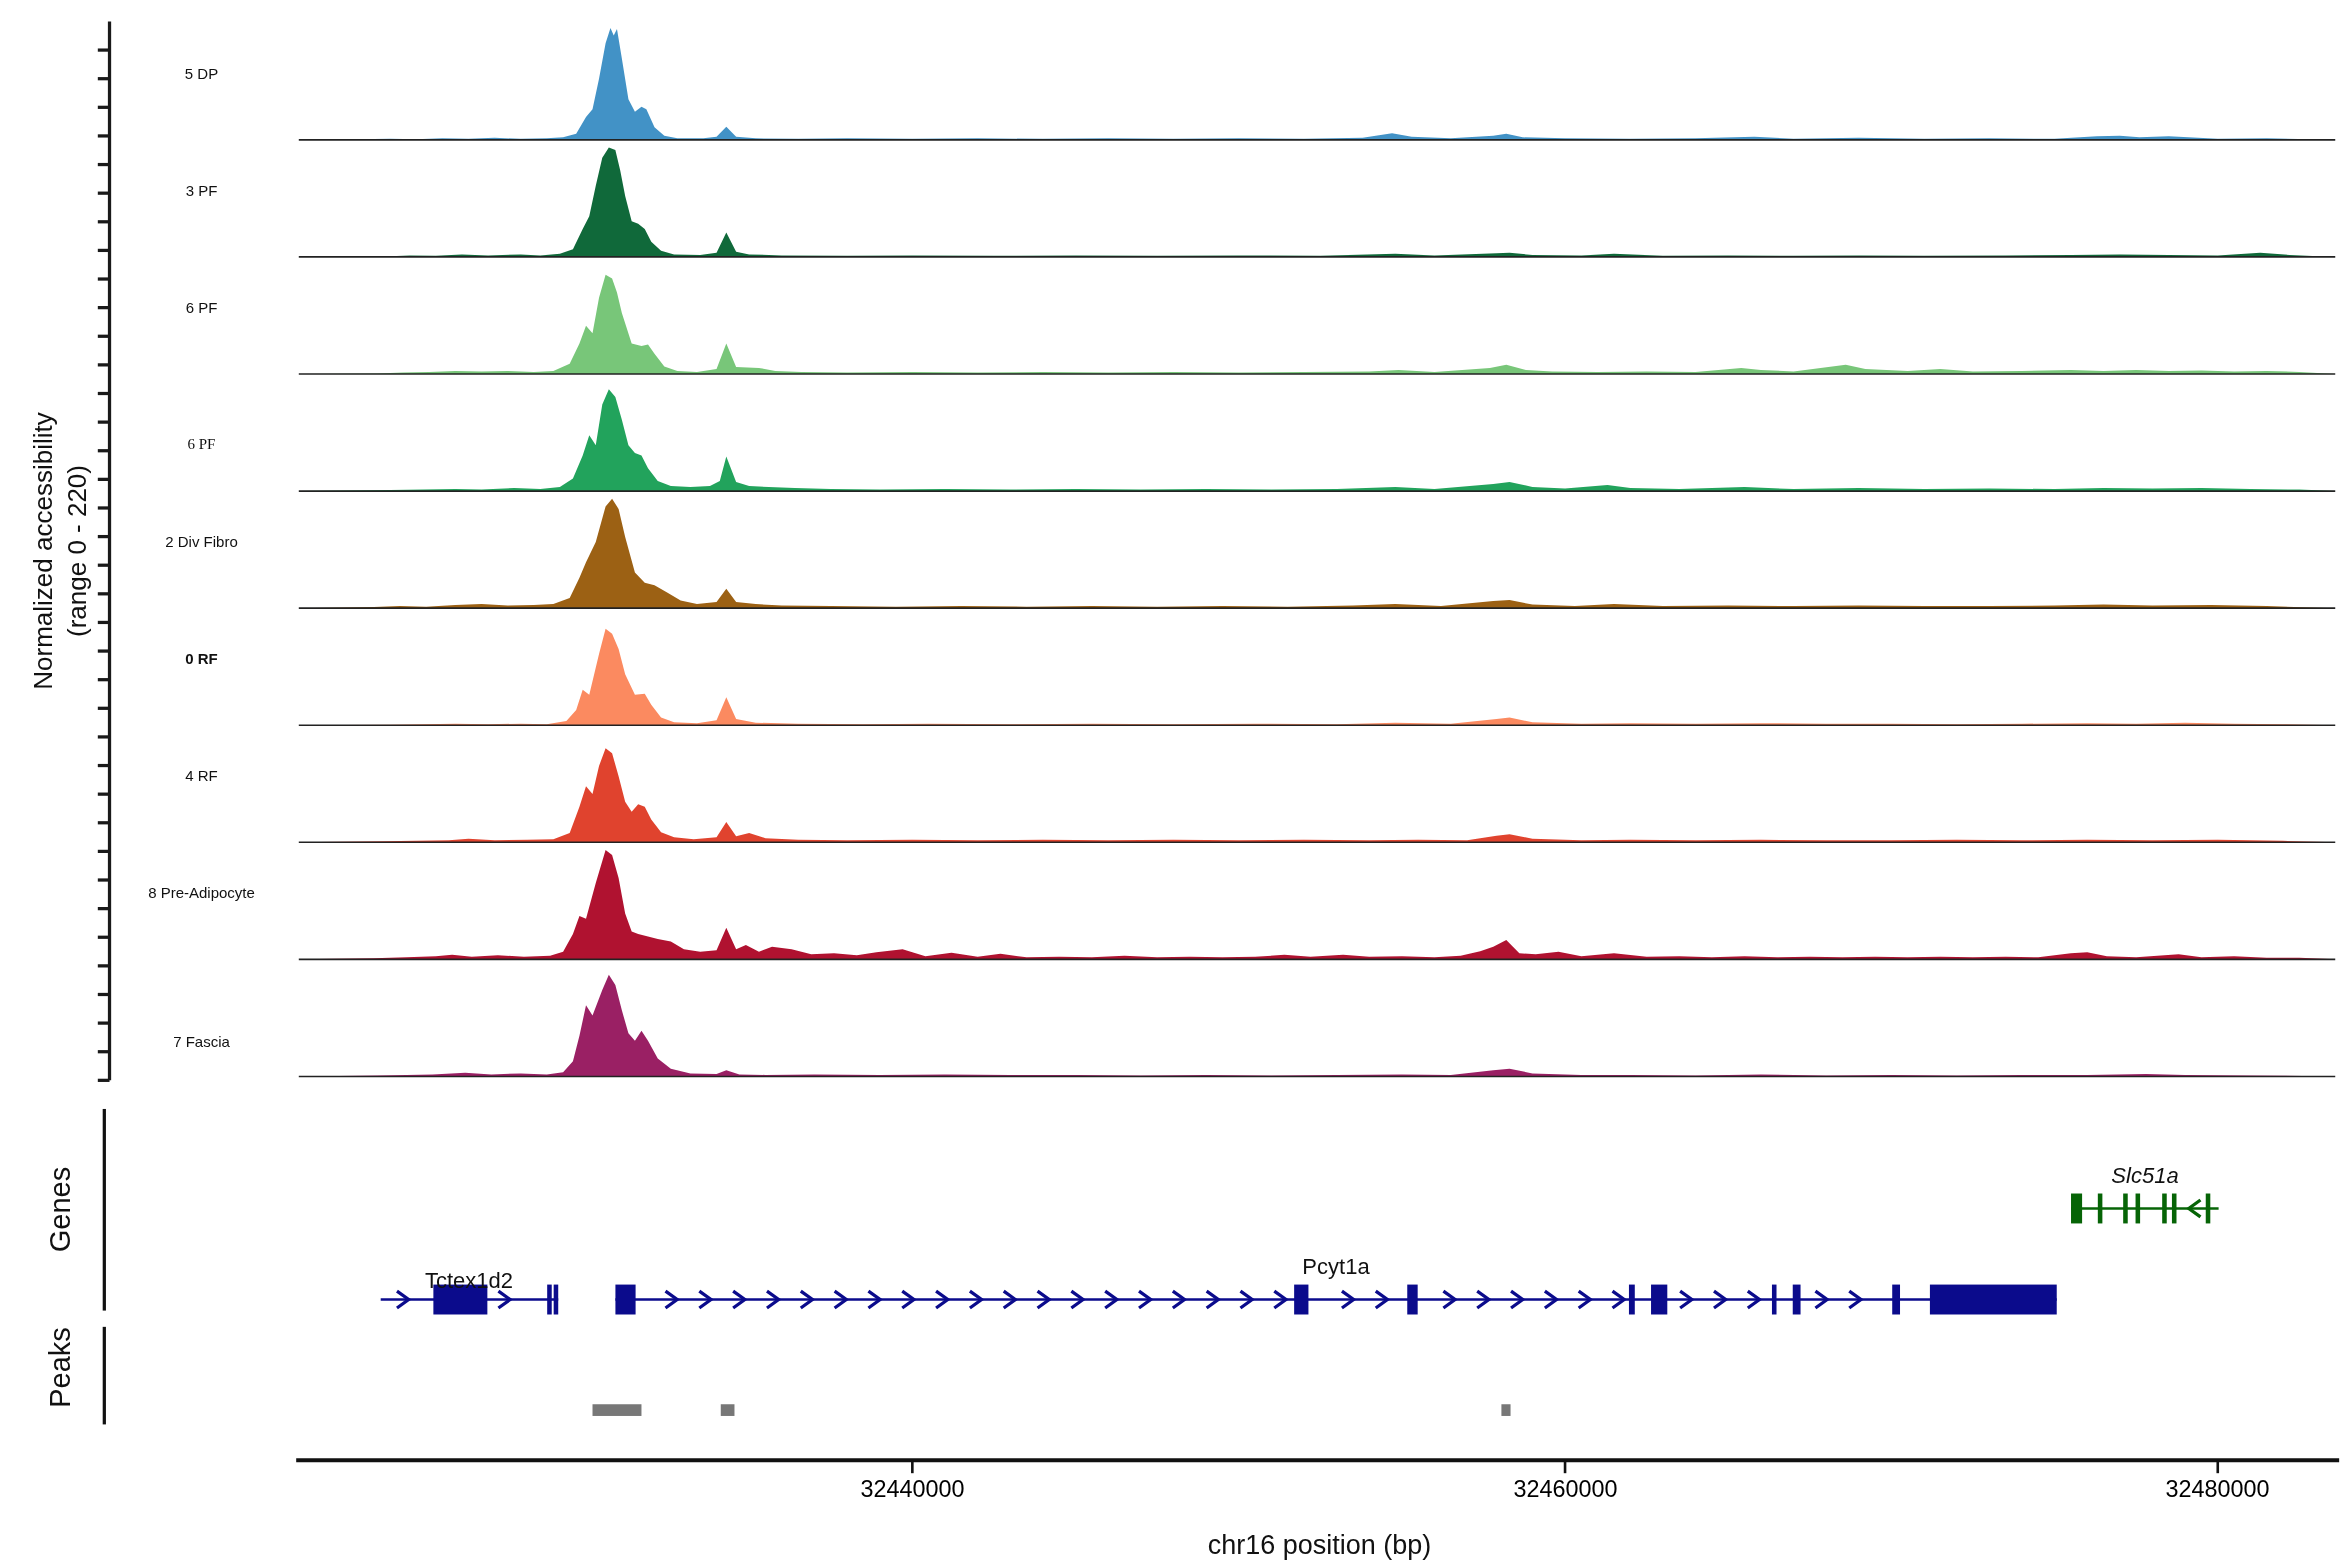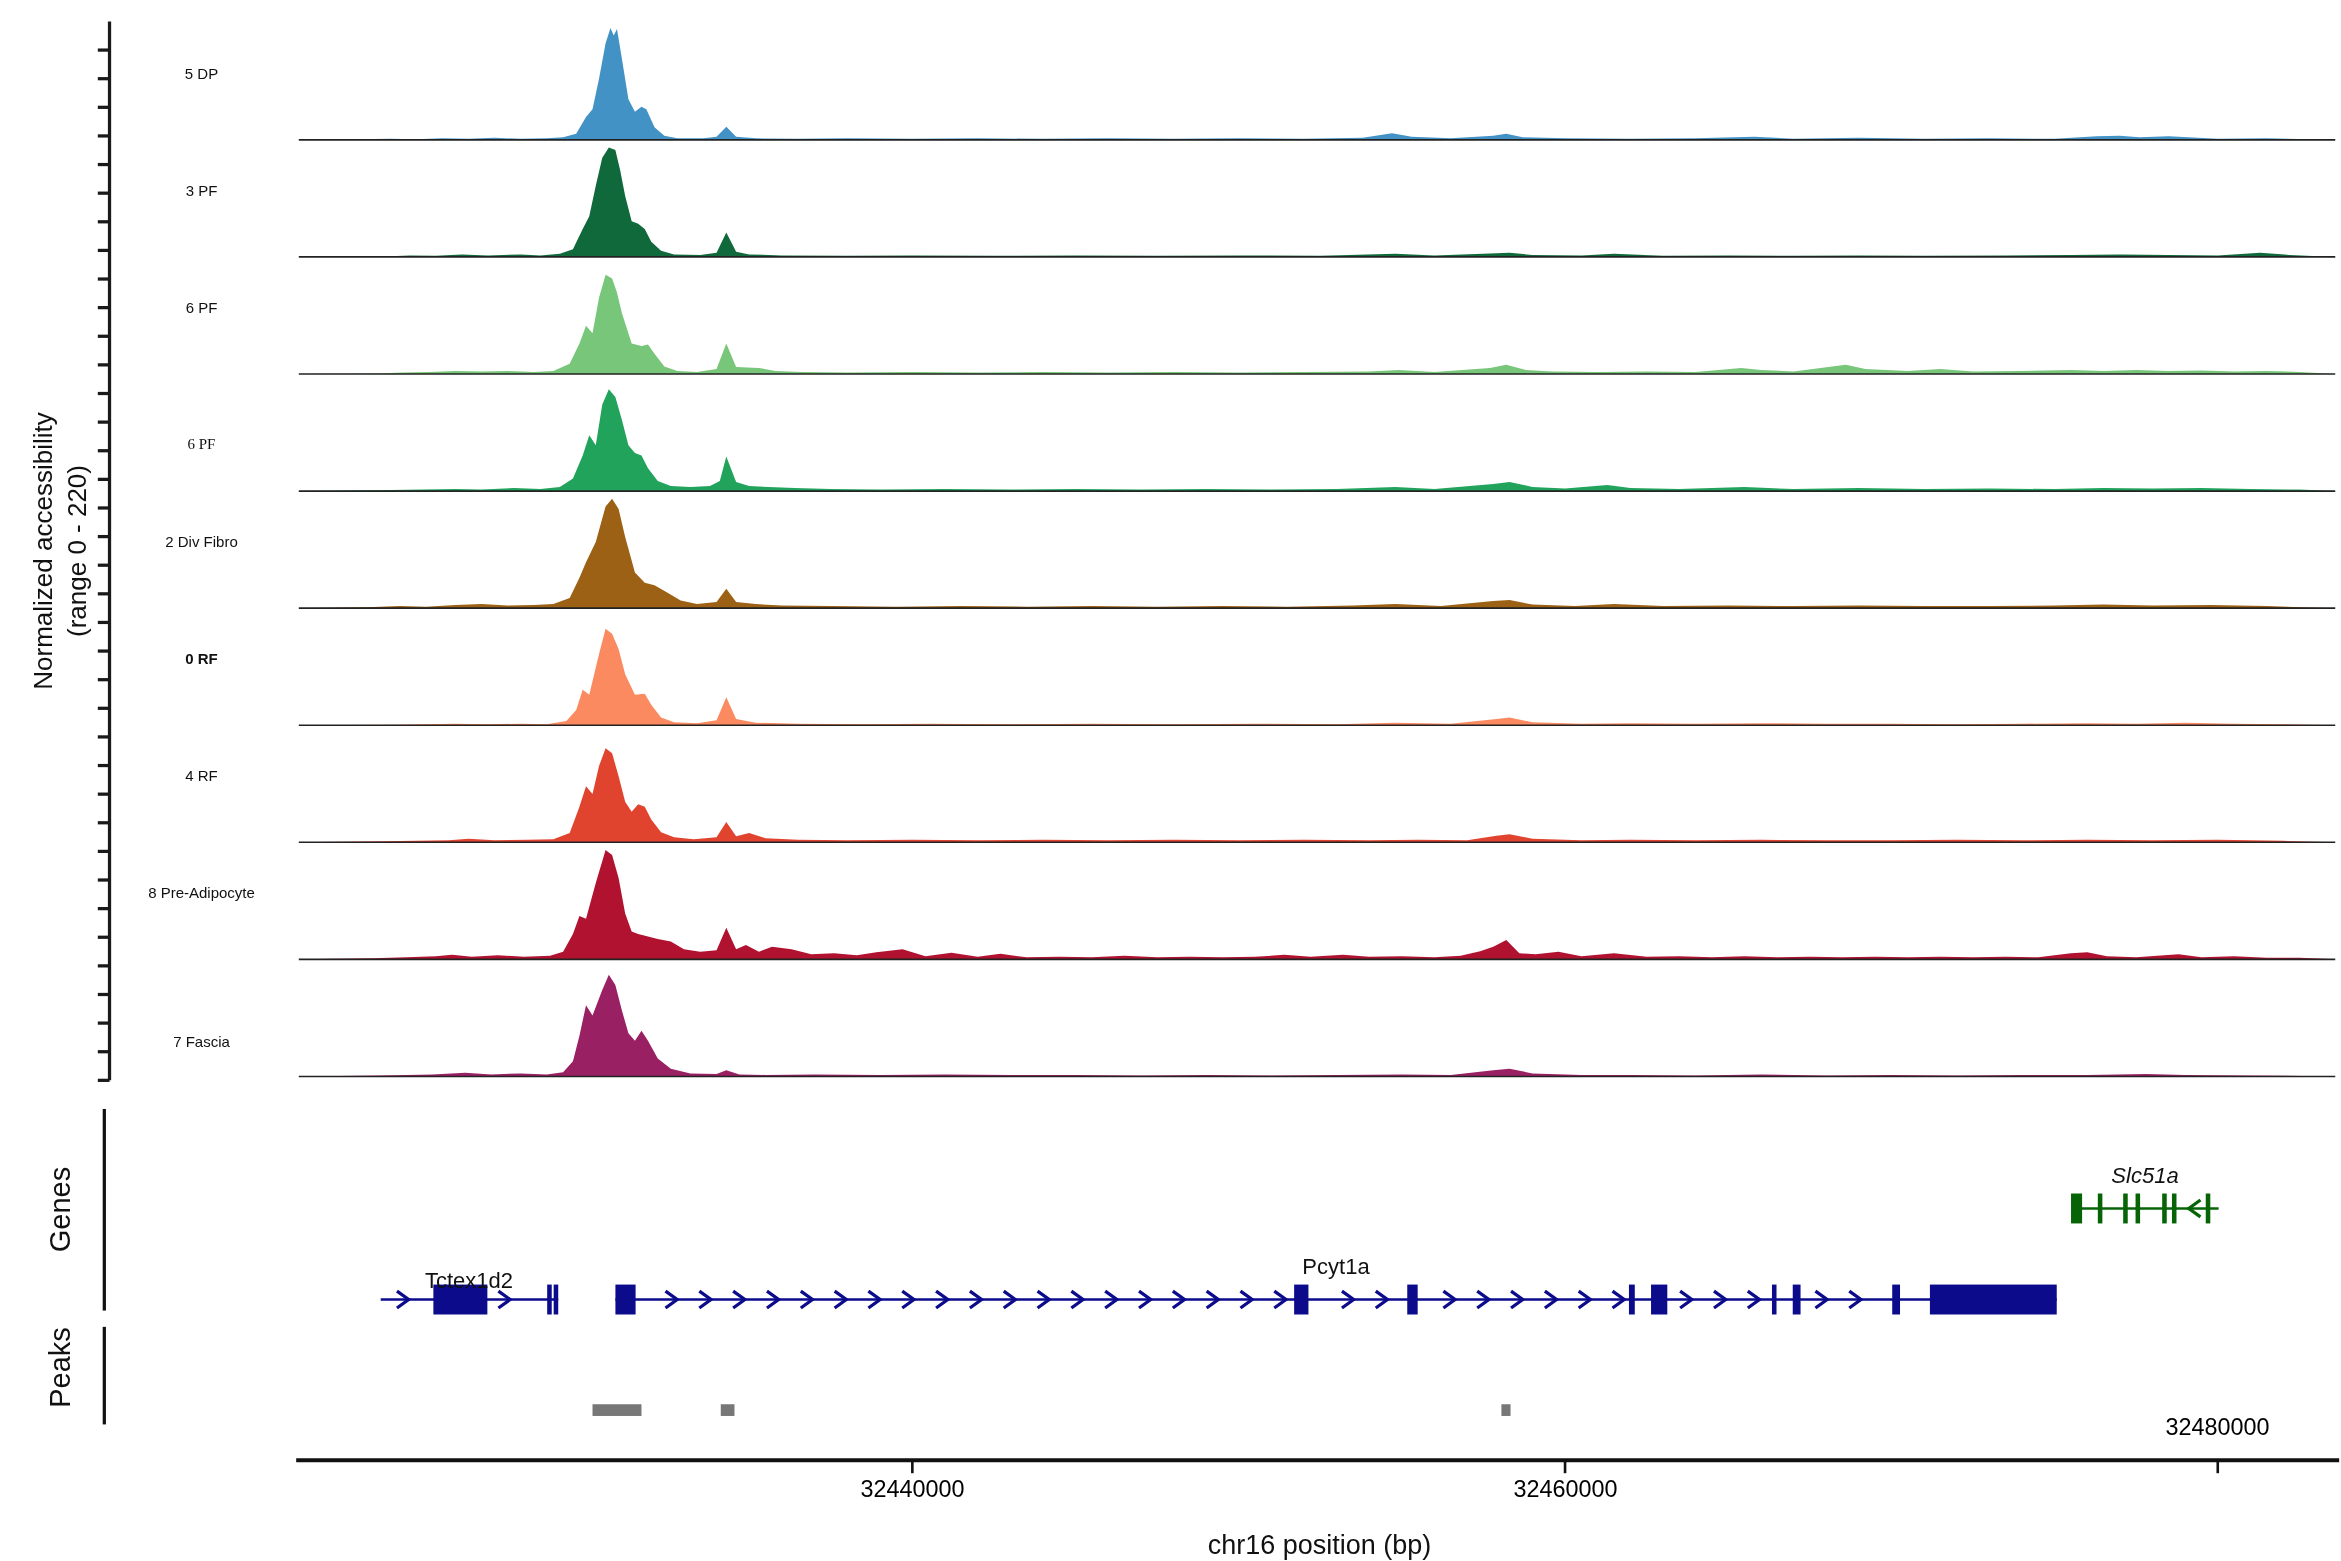--- a/index.html
+++ b/index.html
@@ -193,17 +193,17 @@
 
   <div class="lbl rot section-label" style="left:-70px;top:1194px;width:260px;">Genes</div>
   <div class="lbl rot section-label" style="left:-70px;top:1352px;width:260px;">Peaks</div>
 
   <div class="lbl gene-label" style="left: 2015px; top: 1163px; font-style: italic;">Slc51a</div>
   <div class="lbl gene-label" style="left: 339px; top: 1228px; margin-top: 40px;">Tctex1d2</div>
   <div class="lbl gene-label" style="left: 1206px; top: 1254px;">Pcyt1a</div>
 
   <div class="lbl xtick-label" style="left: 815px; top: 1476px;">32440000</div>
   <div class="lbl xtick-label" style="left: 1468px; top: 1476px;">32460000</div>
-  <div class="lbl xtick-label" style="left: 2120px; top: 1414px;">32480000</div>
+  <div class="lbl xtick-label" style="left: 2120px; top: 1476px;">32480000</div>
 
   <div class="lbl xaxis-title" style="left:1092px;top:1500px;margin-top:28px;">chr16 position (bp)</div>
 </div>
 
 
 </body></html>

